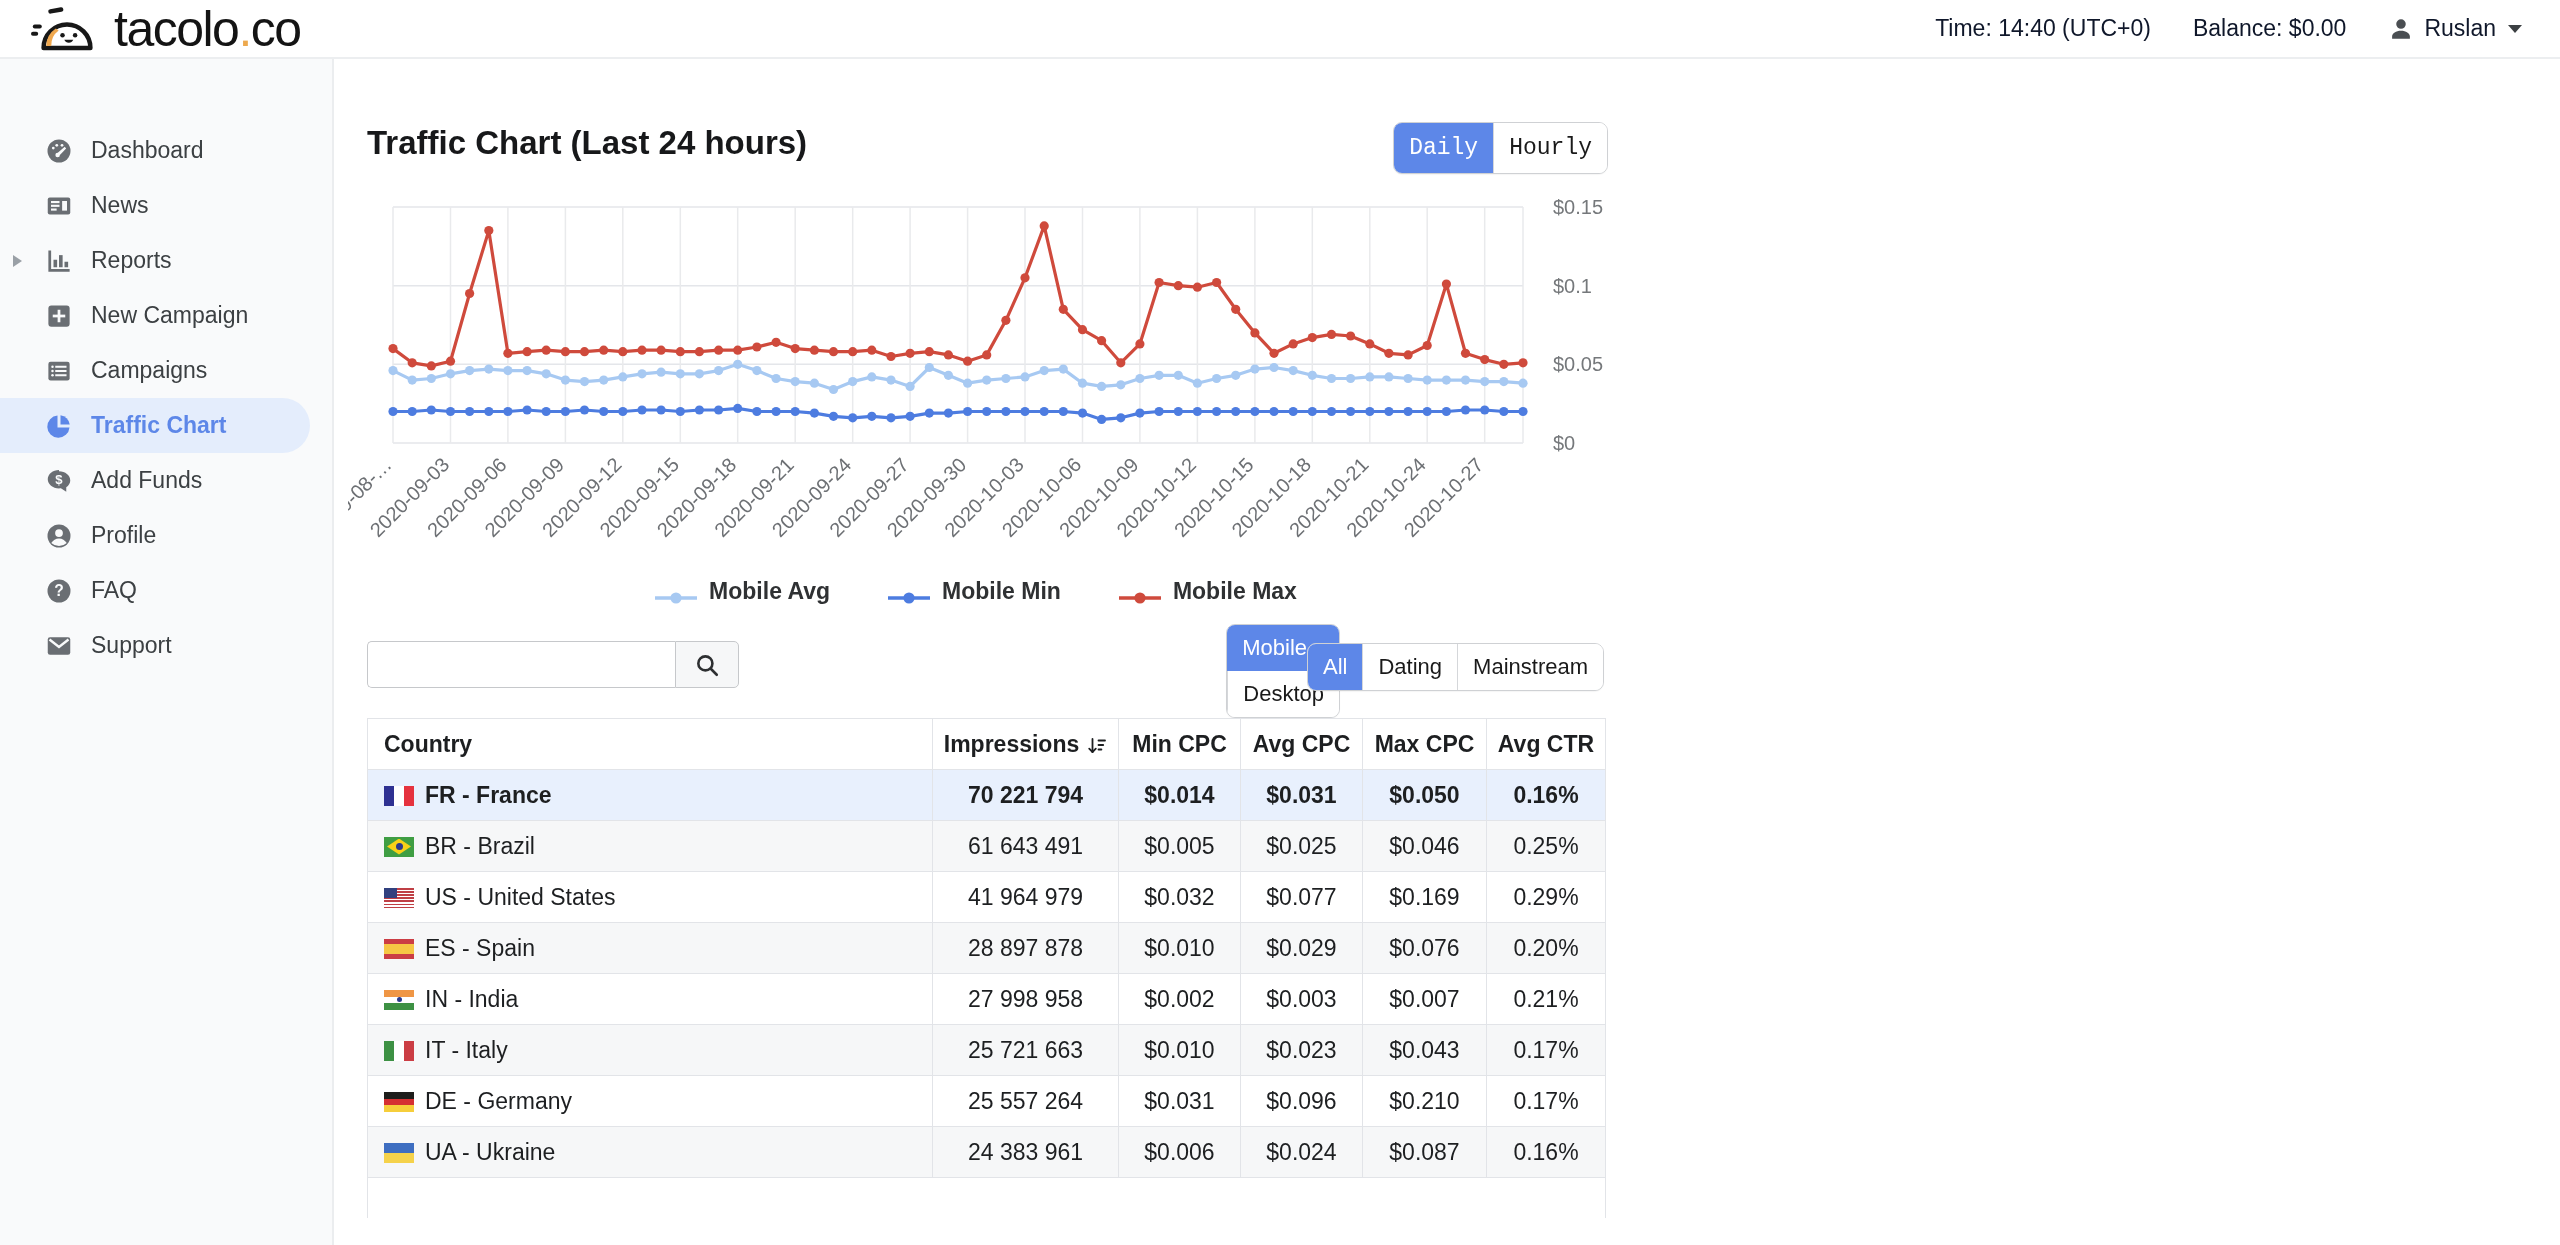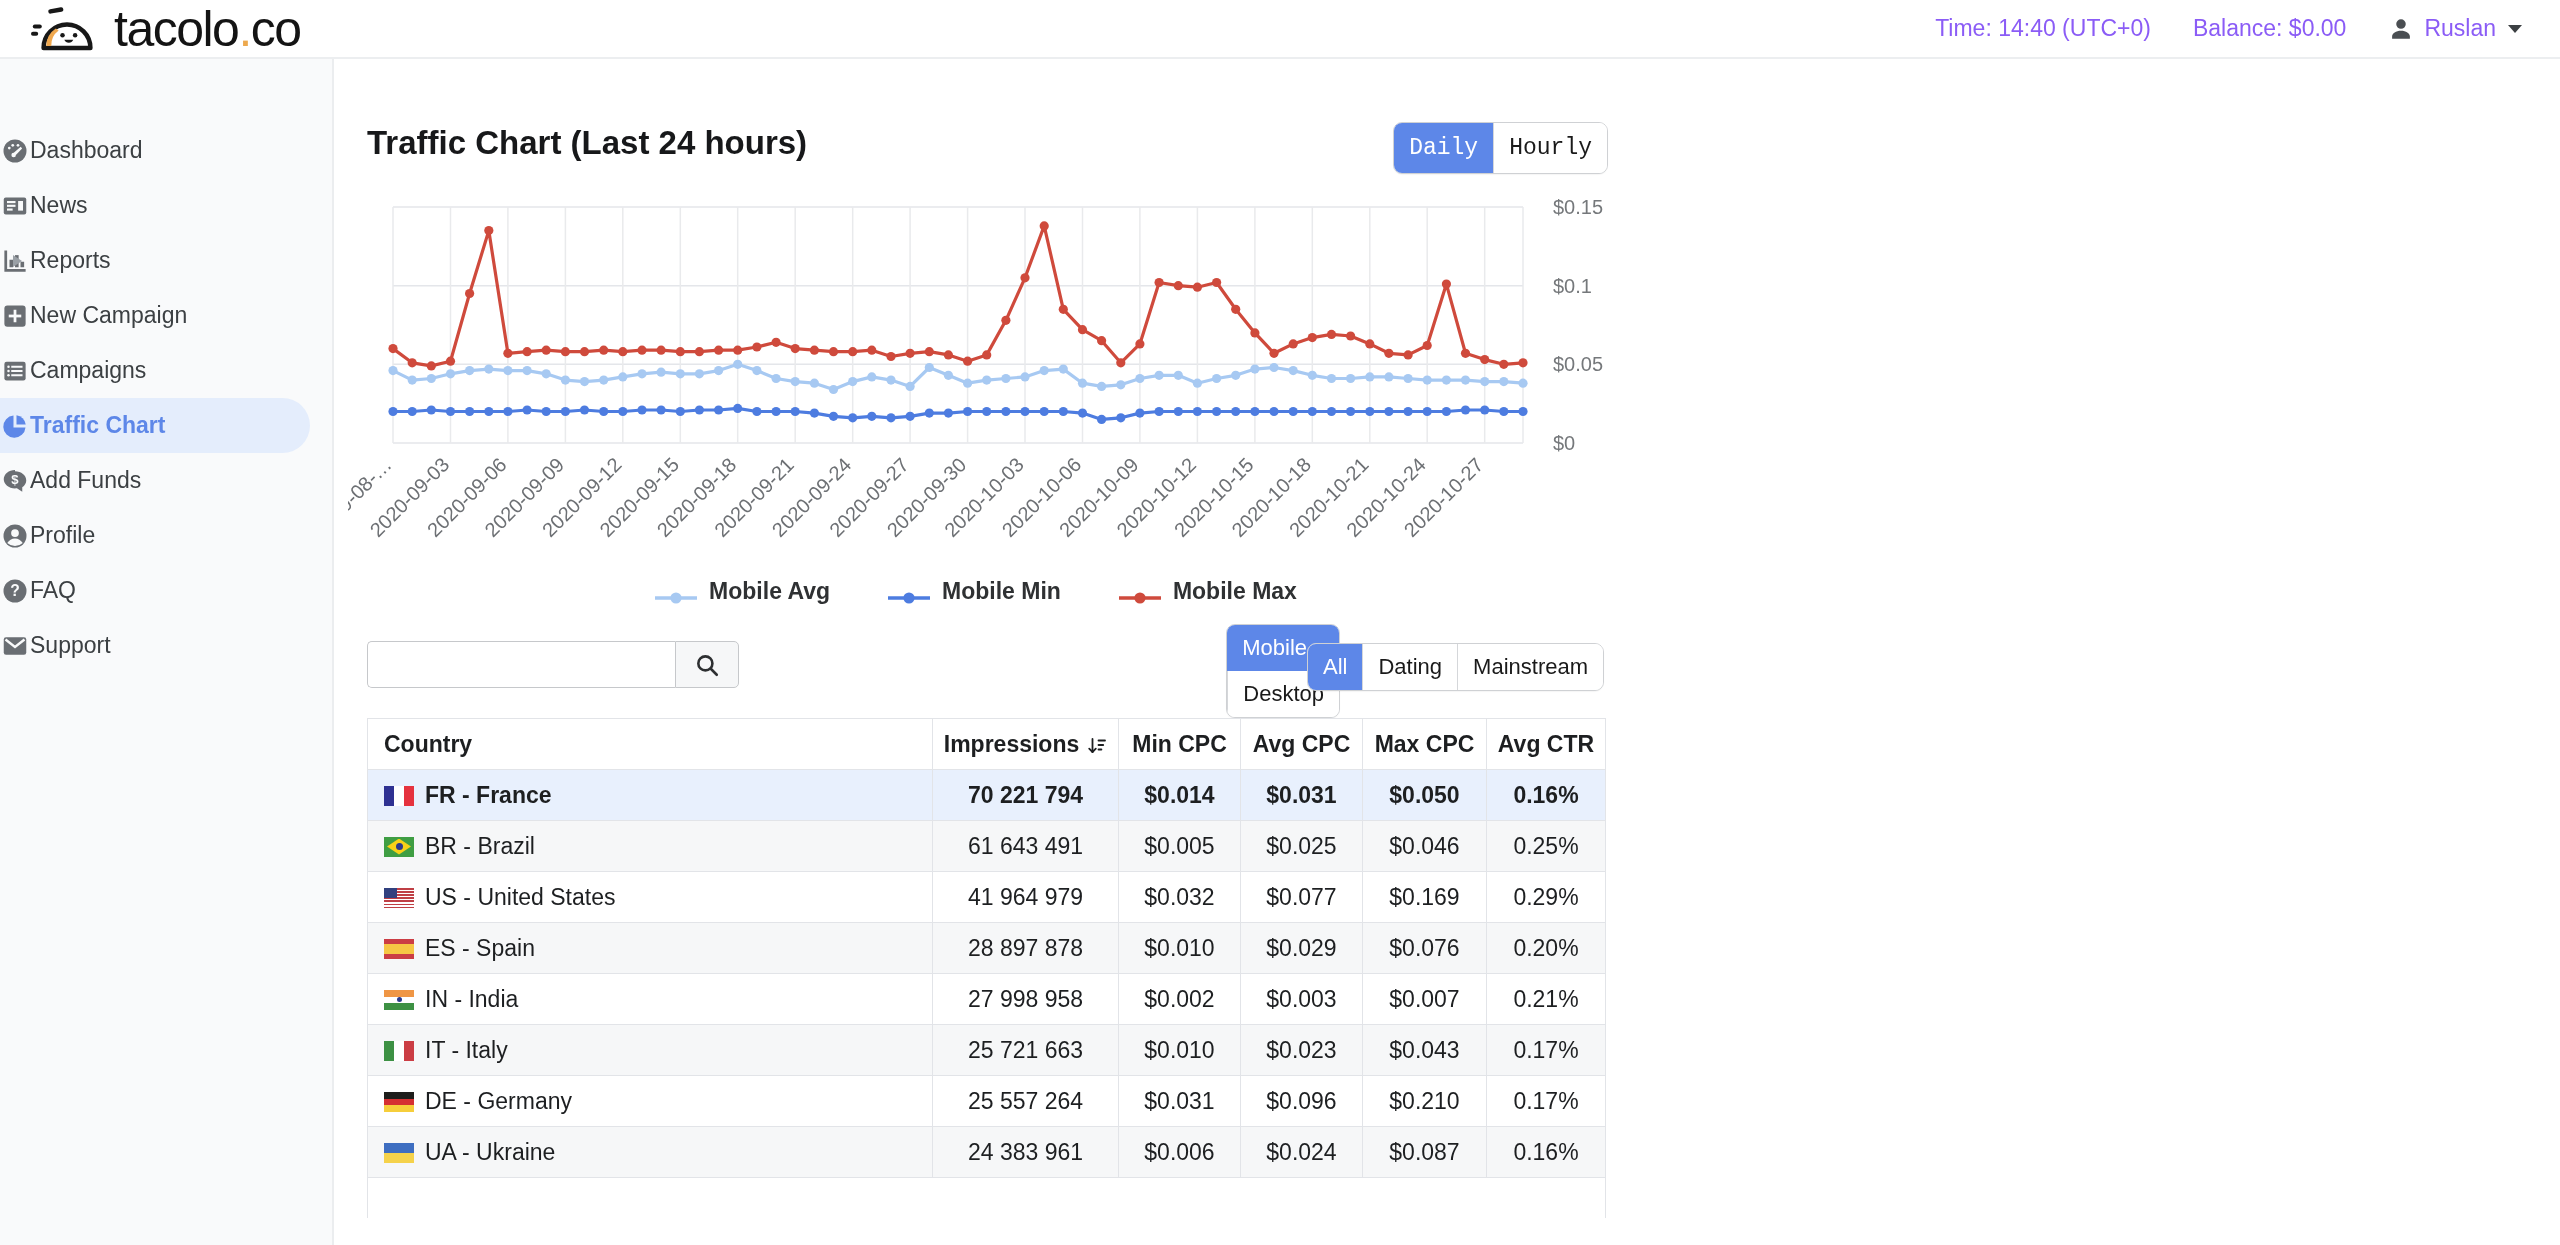--- a/index.html
+++ b/index.html
@@ -4,29 +4,29 @@
 <style>
   html,body{margin:0;padding:0;background:#fff;overflow:hidden;}
   body{width:2560px;height:1245px;position:relative;font-family:"Liberation Sans",sans-serif;color:#202124;}
 
   
   #topbar{position:absolute;left:0;top:0;width:2560px;height:57px;background:#fff;border-bottom:2px solid #eceef0;display:flex;align-items:center;justify-content:space-between;z-index:5;}
   .logo{display:flex;align-items:center;gap:10px;margin-left:30px;cursor:pointer;}
   .logo-ic{width:74px;height:54px;}
   .logo-text{font-size:50px;font-weight:400;letter-spacing:-1.5px;color:#141414;line-height:1;}
   .logo-text .dot{color:#eda94e;}
-  .hright{display:flex;align-items:center;gap:42px;margin-right:38px;font-size:23px;color:#8b5cf6;}
+  .hright{display:flex;align-items:center;gap:42px;margin-right:38px;font-size:23px;color:#0f172a;}
   .user{display:flex;align-items:center;gap:10px;cursor:pointer;}
   .user svg{width:26px;height:26px;fill:#4a4e52;}
   .dcaret{width:0;height:0;border-left:7px solid transparent;border-right:7px solid transparent;border-top:8px solid #3c4043;margin-left:2px;}
 
   
   #sidebar{position:absolute;left:0;top:57px;width:332px;height:1188px;background:#f9fafb;border-right:2px solid #ebedef;}
   #side-menu{padding-top:66px;}
-  .side-item{height:55px;display:flex;align-items:center;cursor:pointer;position:relative;margin-right:22px;}
+  .side-item{height:55px;display:flex;align-items:center;padding-left:44px;gap:17px;cursor:pointer;position:relative;margin-right:22px;}
   .side-item .slabel{font-size:23px;color:#3c4043;}
   .sicon{width:30px;height:30px;color:#6a6e73;flex:0 0 30px;}
   .sicon svg{width:30px;height:30px;fill:currentColor;display:block;}
   .side-item.active{background:#e4edfc;border-radius:0 28px 28px 0;}
   .side-item.active .slabel{color:#5d87e8;font-weight:700;}
   .side-item.active .sicon{color:#5d87e8;}
   .caret{position:absolute;left:13px;width:0;height:0;border-left:9px solid #9aa0a6;border-top:6px solid transparent;border-bottom:6px solid transparent;}
 
   
   #page-title{position:absolute;left:367px;top:124px;margin:0;font-size:33px;font-weight:700;color:#17181a;}

